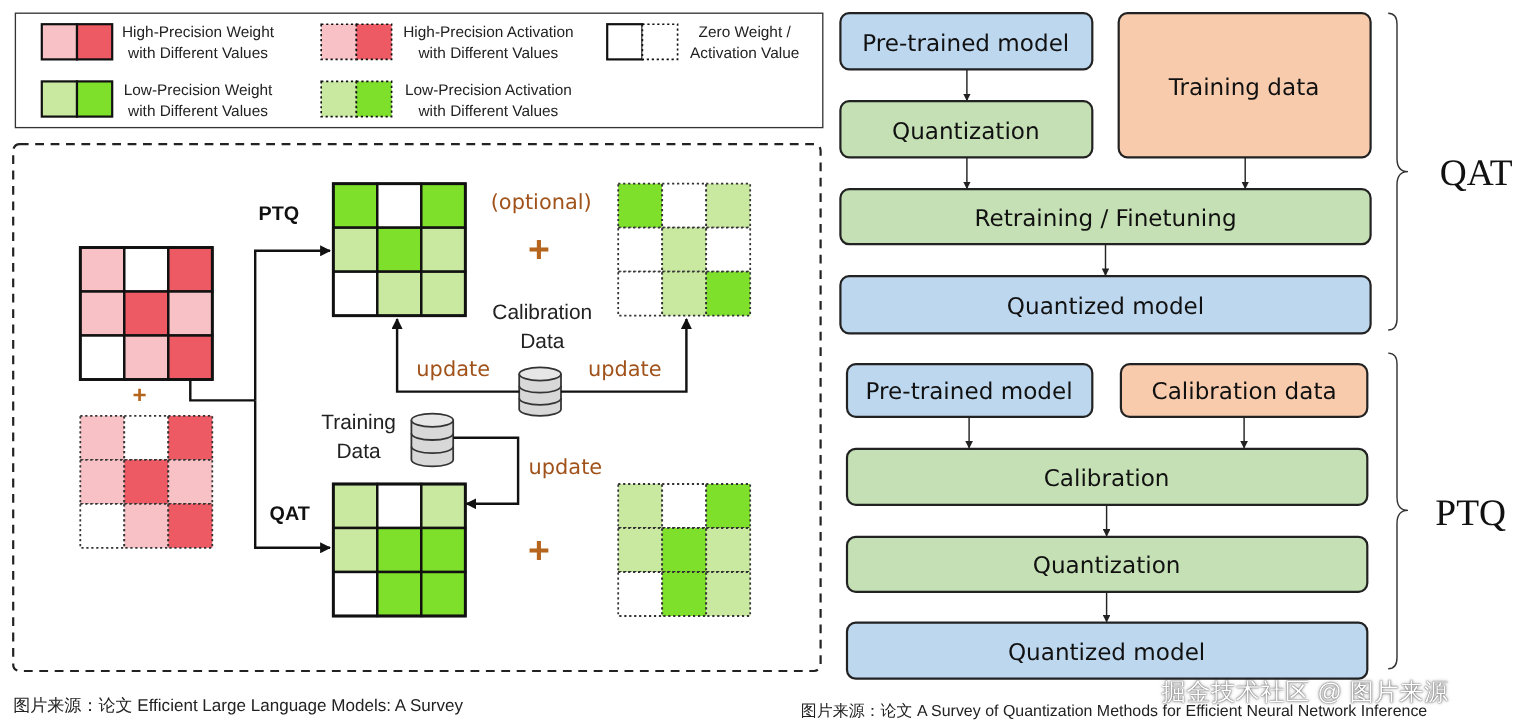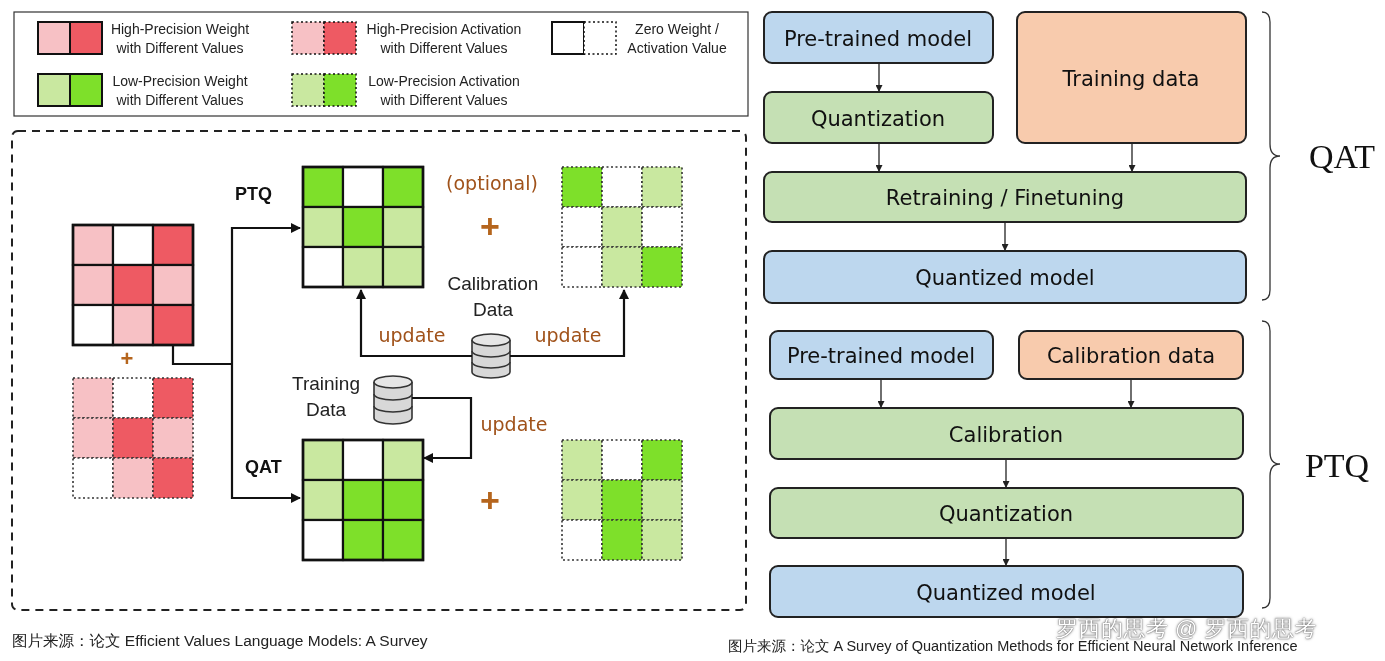--- a/index.html
+++ b/index.html
@@ -226,15 +226,15 @@
       <line x1="1131" y1="379" x2="1131" y2="407" marker-end="url(#arrowR)"></line>
       <line x1="1006" y1="459" x2="1006" y2="487" marker-end="url(#arrowR)"></line>
       <line x1="1006" y1="538" x2="1006" y2="565" marker-end="url(#arrowR)"></line>
     </g>
 
     <path d="M1262,321 Q1270,321 1270,331 L1270,452 Q1270,464 1280,464 Q1270,464 1270,476 L1270,598 Q1270,608 1262,608" fill="none" stroke="#333" stroke-width="1.3"></path>
     <text x="1337" y="477" font-size="34" fill="#111" text-anchor="middle" class="serif">PTQ</text>
   </g>
 </svg>
 
-<div class="caption" style="left:12px; top:631px;">图片来源：论文 Efficient Values Language Models: A Survey</div>
+<div class="caption" style="left:12px; top:631px;">图片来源：论文 Efficient Large Language Models: A Survey</div>
 <div class="caption" style="left:728px; top:637px; font-size:14.5px;">图片来源：论文 A Survey of Quantization Methods for Efficient Neural Network Inference</div>
-<div class="watermark" style="left:1056px; top:614px;">罗西的思考 @ 罗西的思考</div>
+<div class="watermark" style="left:1056px; top:614px;">掘金技术社区 @ 图片来源</div>
 
 </body></html>

